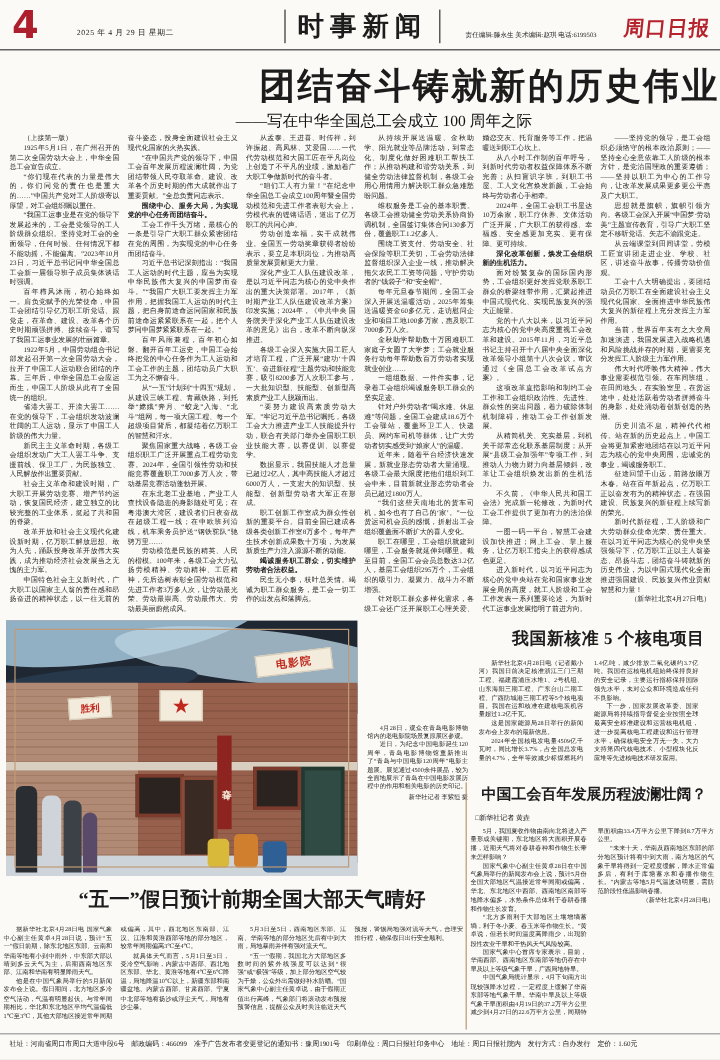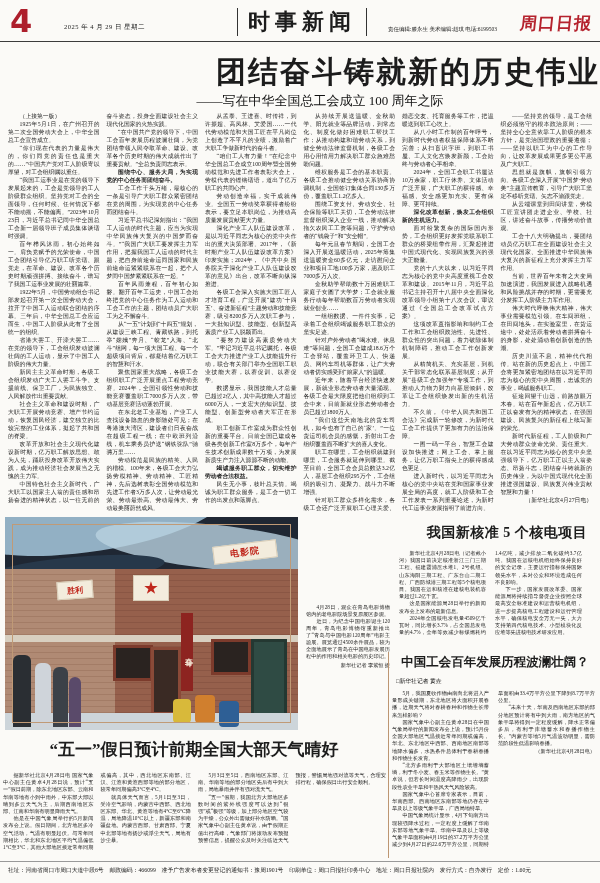--- a/index.html
+++ b/index.html
@@ -68,21 +68,21 @@
              column-count:2;column-gap:9px;font-size:5.2px;line-height:7.2px;}
   
   .vdivider{position:absolute;left:388px;top:652px;width:1px;height:206px;background:#bd9672;}
   
   .wx-h{position:absolute;left:394px;top:654px;width:202px;text-align:center;font-size:12.5px;
         font-weight:bold;}
   .wx-byline{position:absolute;left:396px;top:677px;font-size:5.8px;color:#111;}
   .wx-body{position:absolute;left:392px;top:690px;width:203px;height:167px;
            column-count:2;column-gap:9px;font-size:5.2px;line-height:7.2px;}
   
-  .hol-h{position:absolute;left:0;top:738px;width:388px;text-align:center;font-size:17px;font-weight:bold;}
+  .hol-h{position:absolute;left:0;top:738px;width:388px;text-align:center;font-size:17px;font-weight:bold;padding-left:16px;}
   .hol-body{position:absolute;left:3px;top:772px;width:383px;height:86px;
             column-count:4;column-gap:7px;font-size:5.2px;line-height:7.2px;}
   
   .footer-rule{position:absolute;left:0;top:861px;width:600px;border-top:1px solid #999;}
   .footer{position:absolute;left:8px;top:866px;width:584px;font-size:5.8px;color:#222;white-space:nowrap;}
 </style>
 </head>
 <body>
 
 <div class="page">

